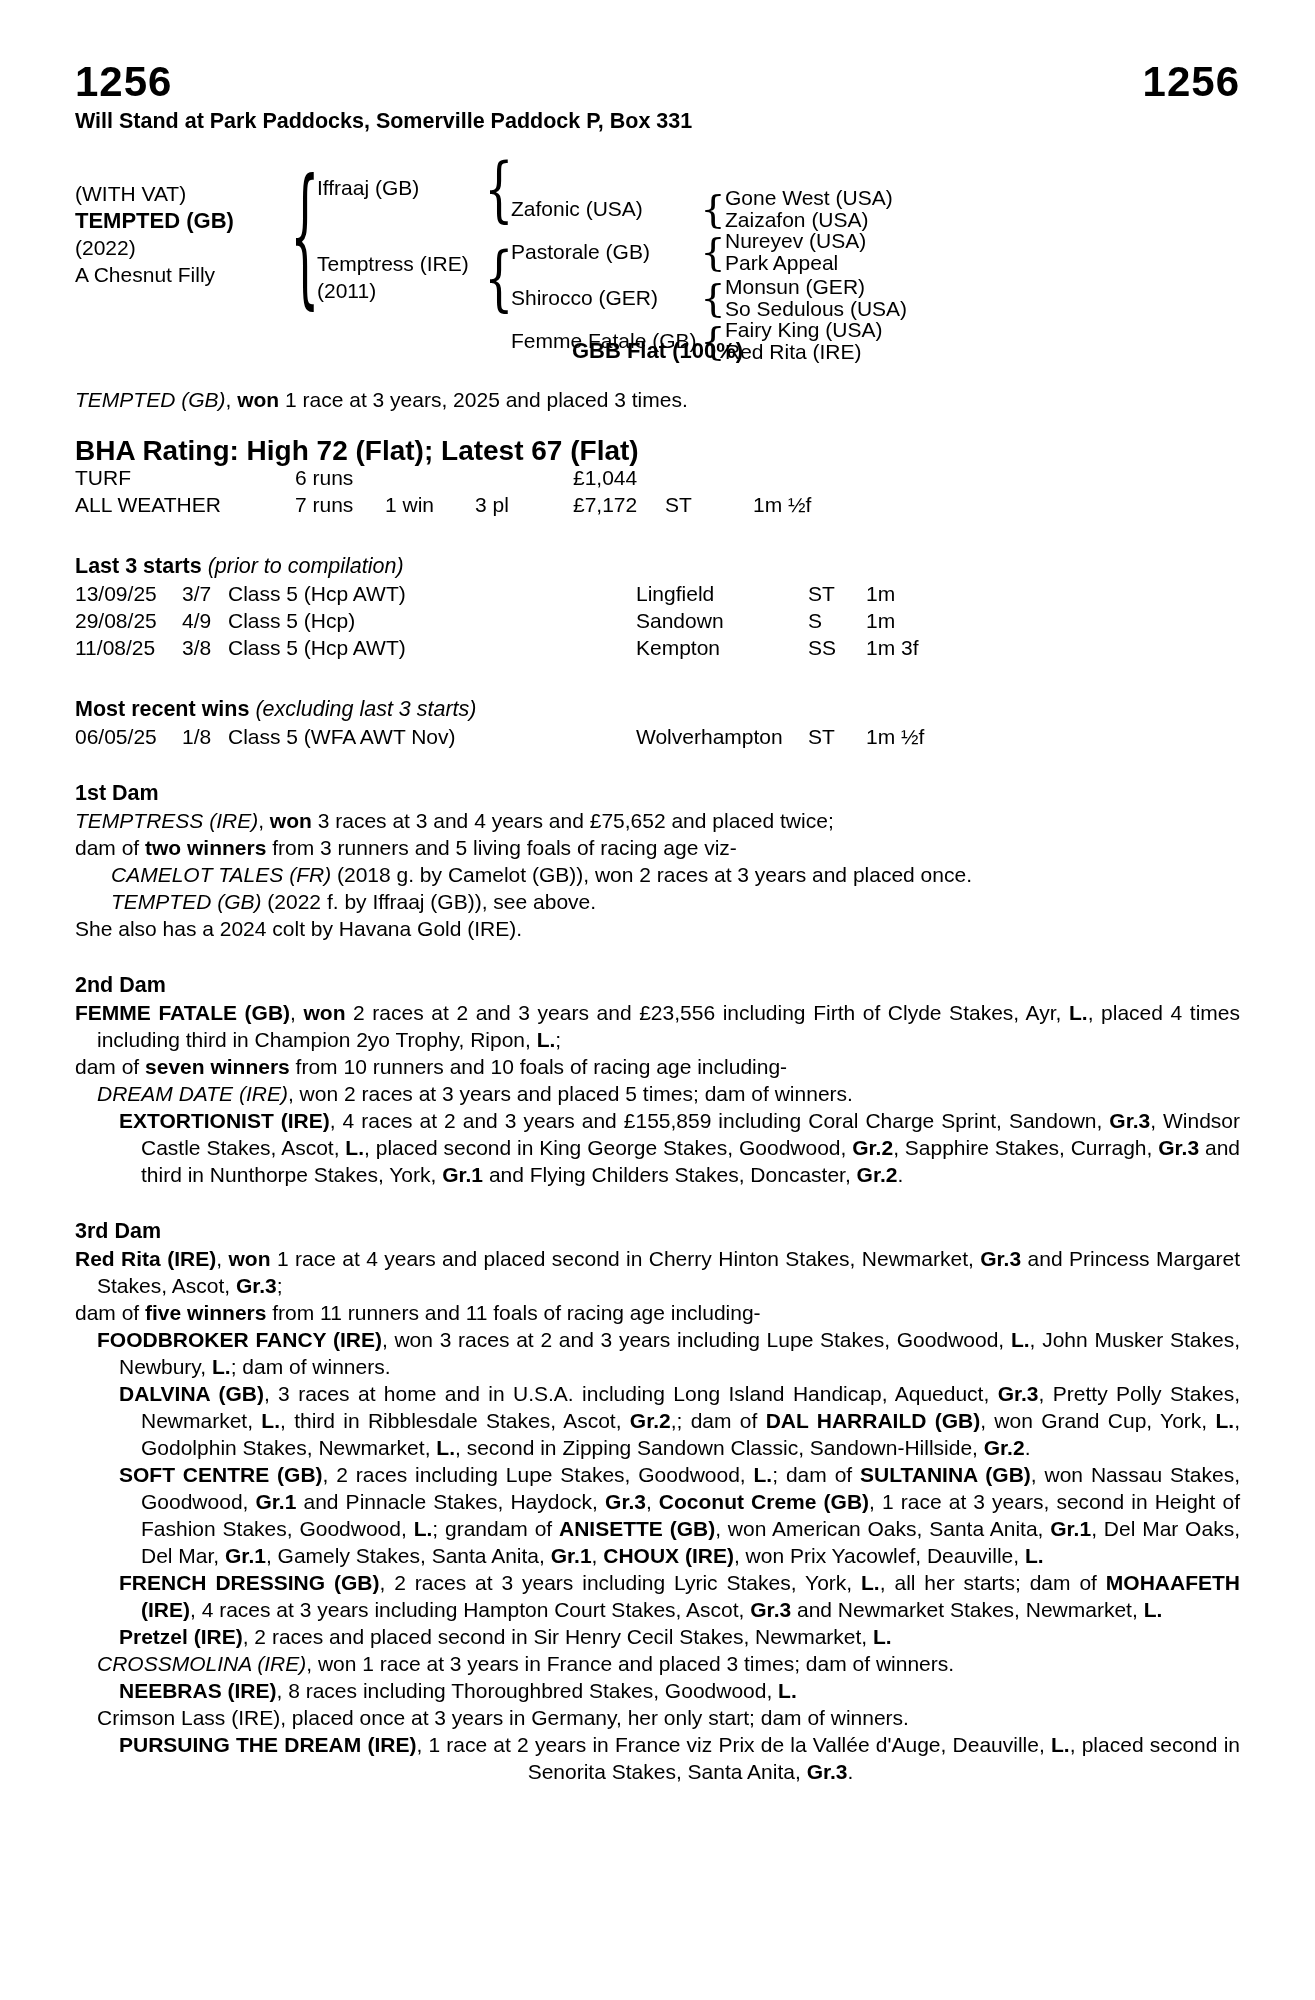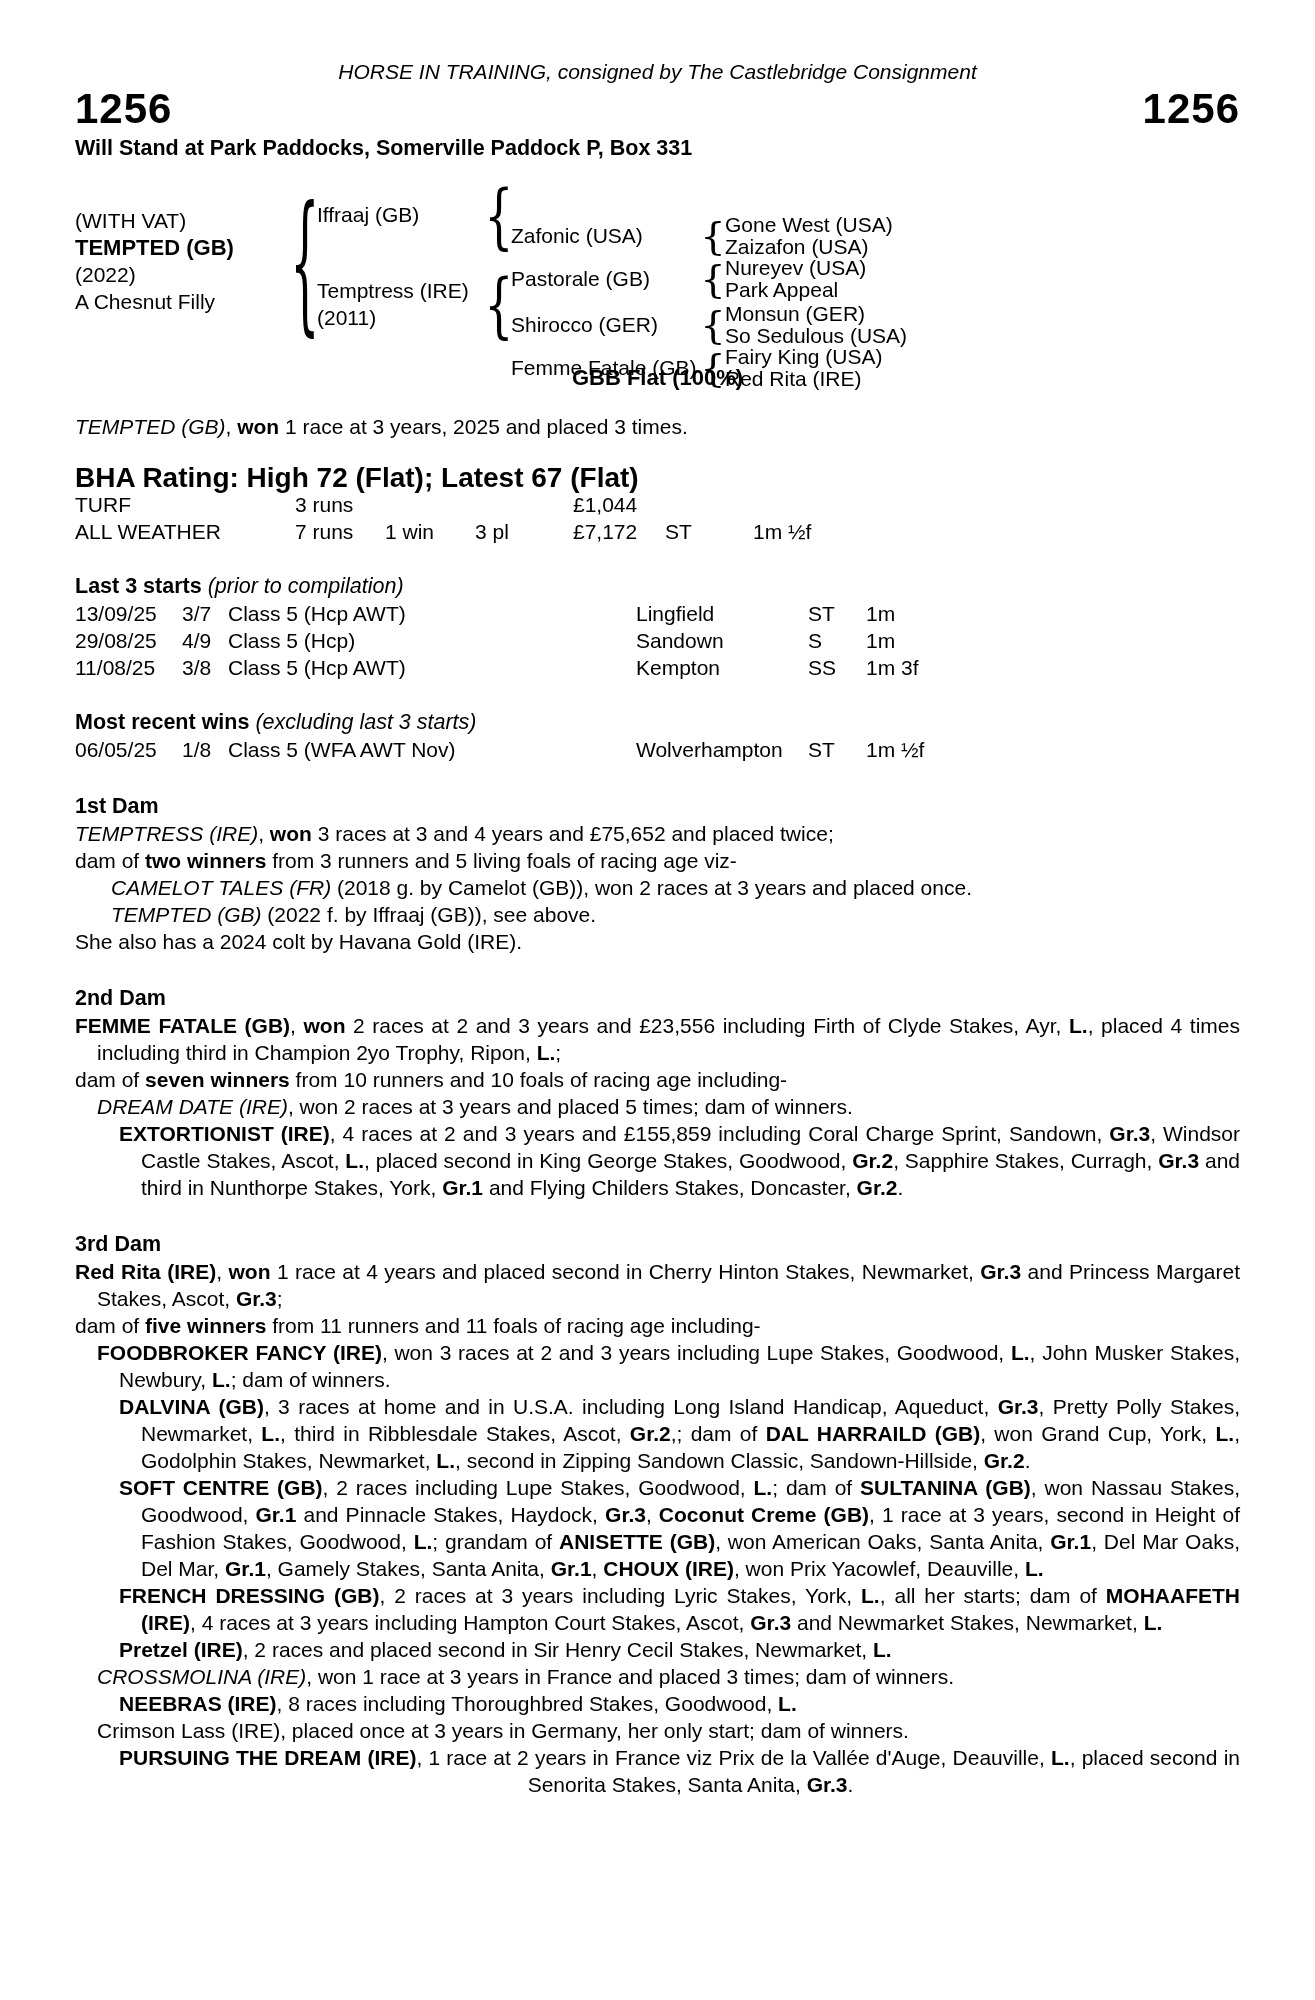--- a/index.html
+++ b/index.html
@@ -36,21 +36,21 @@
 
   .gbb { text-align:center; font-weight:bold; font-size:22px; margin-top:12px; }
   .summary { margin-top:22px; }
   .bha { font-weight:bold; font-size:28px; margin-top:24px; }
 
   .rt-row { display:flex; white-space:nowrap; }
   .rt-row span { display:block; }
   .c1{width:220px;} .c2{width:90px;} .c3{width:90px;} .c4{width:98px;}
   .c5{width:92px;} .c6{width:88px;} .c7{flex:1;}
 
-  .sec { margin-top:28px; }
+  .sec { margin-top:35px; }
   .sec-h { font-weight:bold; font-size:21.5px; }
   .sec-h .sub { font-weight:normal; font-style:italic; }
   .st-row { display:flex; white-space:nowrap; }
   .d1{width:107px;} .d2{width:46px;} .d3{width:408px;} .d4{width:172px;}
   .d5{width:58px;} .d6{flex:1;}
 
   .dam-sec { margin-top:30px; }
   .para { text-align:justify; }
   .h0  { padding-left:22px; text-indent:-22px; }
   .h1  { padding-left:44px; text-indent:-22px; }
@@ -58,21 +58,20 @@
   .h2  { padding-left:66px; text-indent:-22px; }
   .center-last { text-align-last:center; }
   .fb { font-weight:bold; }
   .fi { font-style:italic; }
 </style>
 </head>
 <body>
 
 <div class="page">
 
-  <div class="consign">HORSE IN TRAINING, consigned by The Castlebridge Consignment</div>
 
   <div class="lot-row">
     <span class="lot">1256</span>
     <span class="lot">1256</span>
   </div>
 
   <div class="stand">Will Stand at Park Paddocks, Somerville Paddock P, Box 331</div>
 
   <div class="pedigree">
     <div class="ped-info">
@@ -154,21 +153,21 @@
 
   <div class="gbb">GBB Flat (100%)</div>
 
   <div class="summary"><span class="fi">TEMPTED (GB)</span><span>, </span><span class="fb">won</span><span> 1 race at 3 years, 2025 and placed 3 times.</span></div>
 
   <div class="bha">BHA Rating: High 72 (Flat); Latest 67 (Flat)</div>
 
   <div class="rec-table">
     <div class="rt-row">
       <span class="c1">TURF</span>
-      <span class="c2">3 runs</span>
+      <span class="c2">6 runs</span>
       <span class="c3"></span>
       <span class="c4"></span>
       <span class="c5">£1,044</span>
       <span class="c6"></span>
       <span class="c7"></span>
     </div>
     <div class="rt-row">
       <span class="c1">ALL WEATHER</span>
       <span class="c2">7 runs</span>
       <span class="c3">1 win</span>

